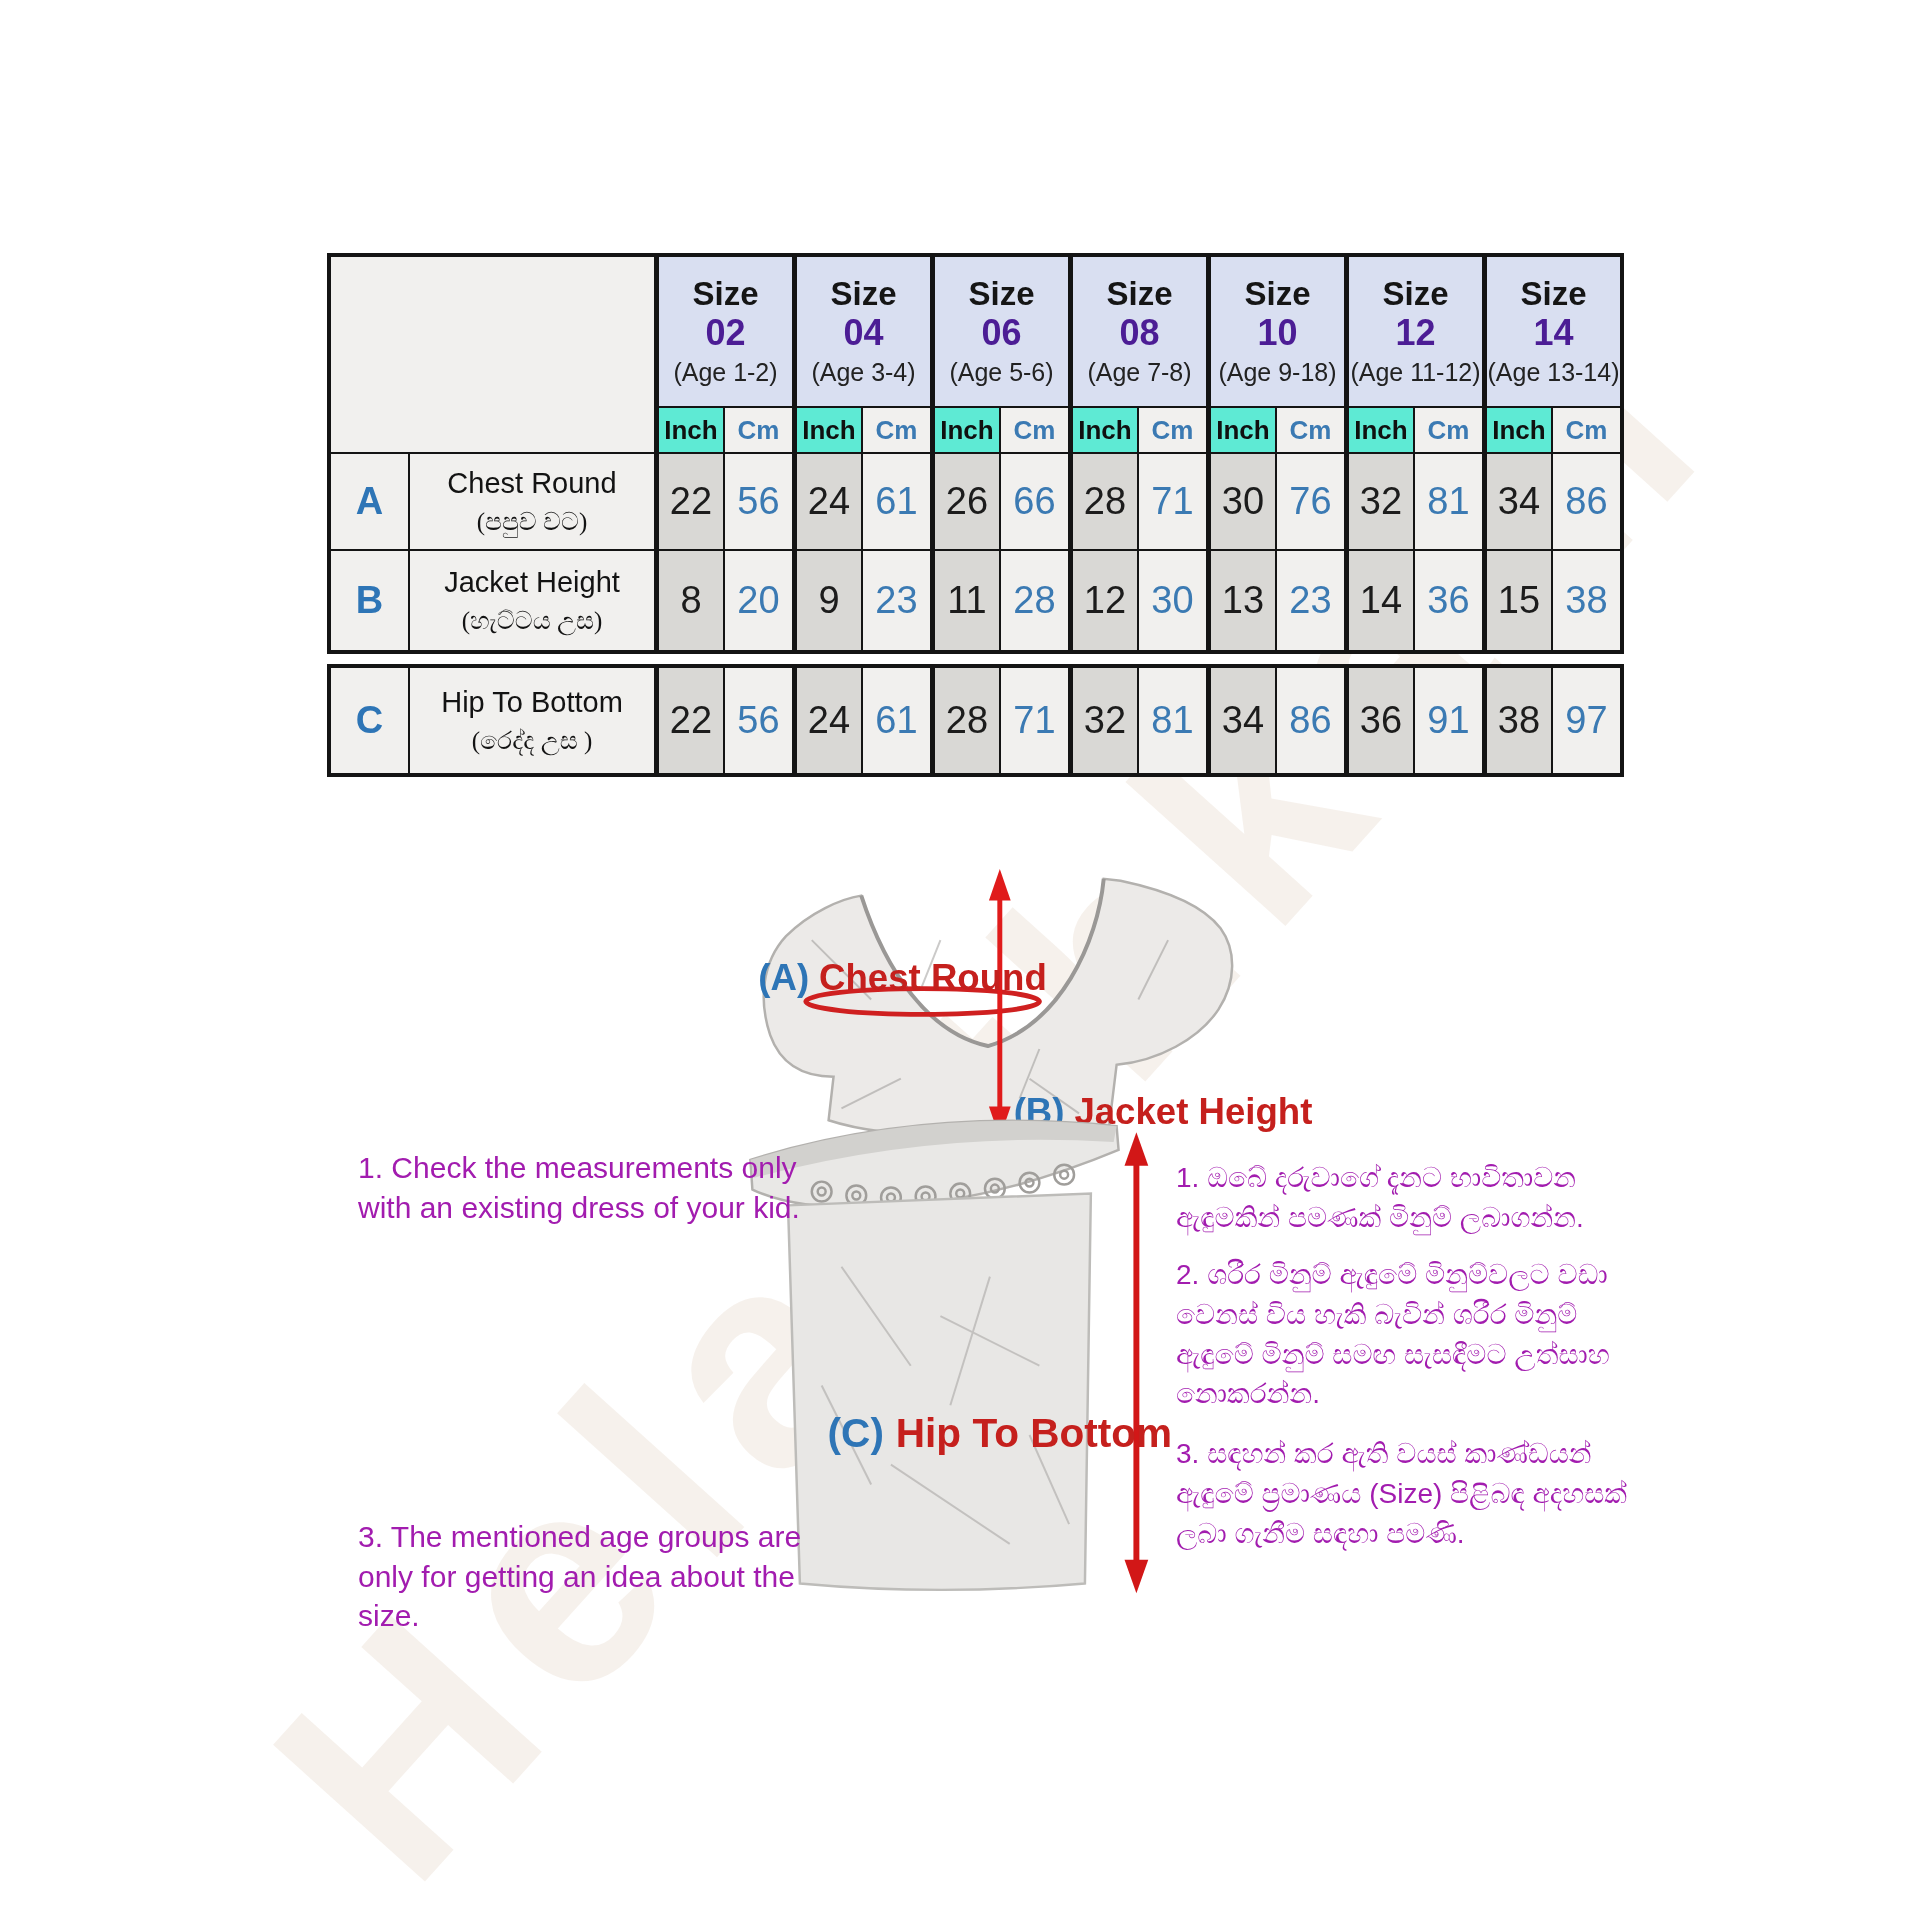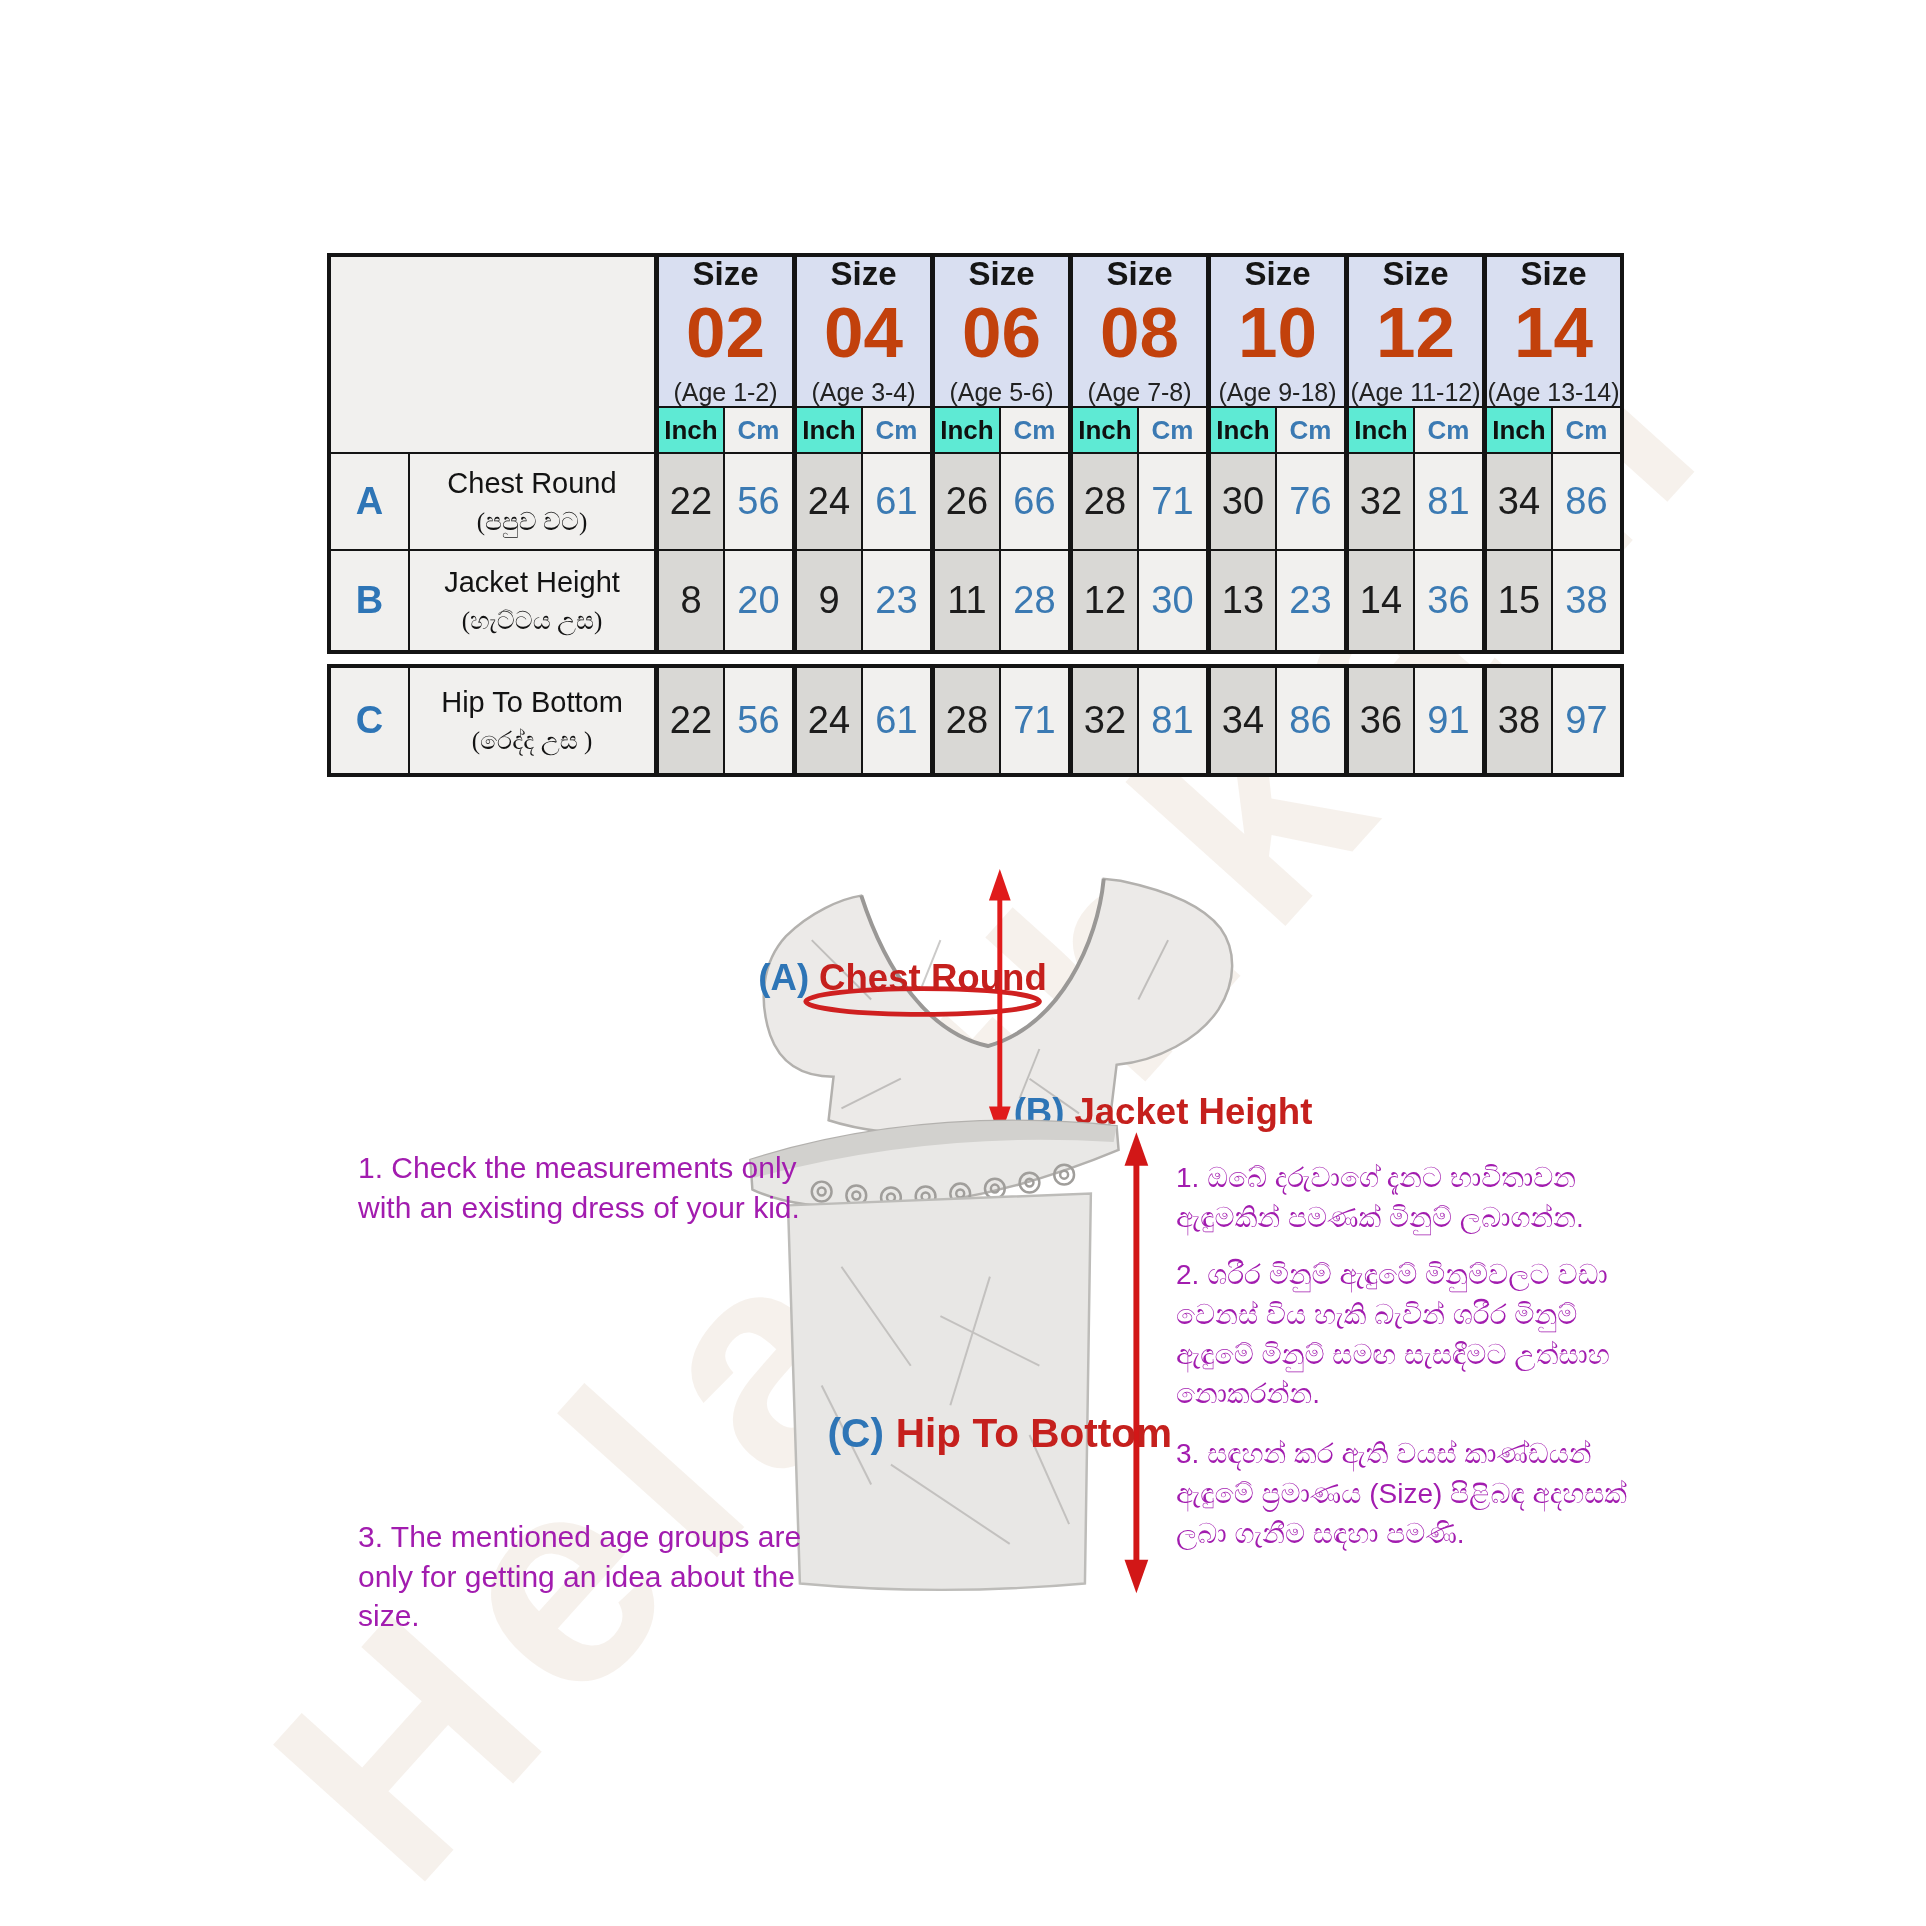--- a/index.html
+++ b/index.html
@@ -14,21 +14,21 @@
   
   .table-wrap{position:absolute;left:327px;top:253px;}
   .tbl{display:grid;gap:2px;background:#141414;border:4px solid #141414;width:max-content;}
   #tbl-main{grid-template-columns:77px 244px repeat(14,67px);grid-template-rows:149px 44px 95px 99px;}
   #tbl-c{grid-template-columns:77px 244px repeat(14,67px);grid-template-rows:105px;margin-top:10px;}
   .cell{background:#f1f0ee;display:flex;align-items:center;justify-content:center;text-align:center;}
   .gs{border-left:3px solid #141414;}
   .corner{background:#f1f0ee;}
   .size-head{background:#d9dff1;flex-direction:column;justify-content:center;}
   .sh-word{font-weight:bold;font-size:33px;color:#151515;line-height:1.1;}
-  .sh-num{font-weight:bold;font-size:71px;color:#c2410c;line-height:1.15;}
+  .sh-num{font-weight:bold;font-size:36px;color:#4c1d95;line-height:1.15;}
   .sh-age{font-size:25px;color:#222;margin-top:4px;}
   .unit{font-weight:bold;font-size:26px;}
   .unit.inch{background:#5eead4;color:#101010;}
   .unit.cm{background:#f1f0ee;color:#3b7ab3;}
   .letter{color:#2e75b6;font-weight:bold;font-size:38px;}
   .rowlabel{flex-direction:column;gap:8px;padding:4px 6px;}
   .rl-en{font-size:29px;color:#131313;}
   .rl-si{font-size:25px;color:#131313;font-family:Liberation Serif, serif;}
   .val{font-size:38px;}
   .val.inch{background:#d9d8d5;color:#1c1c1c;}

